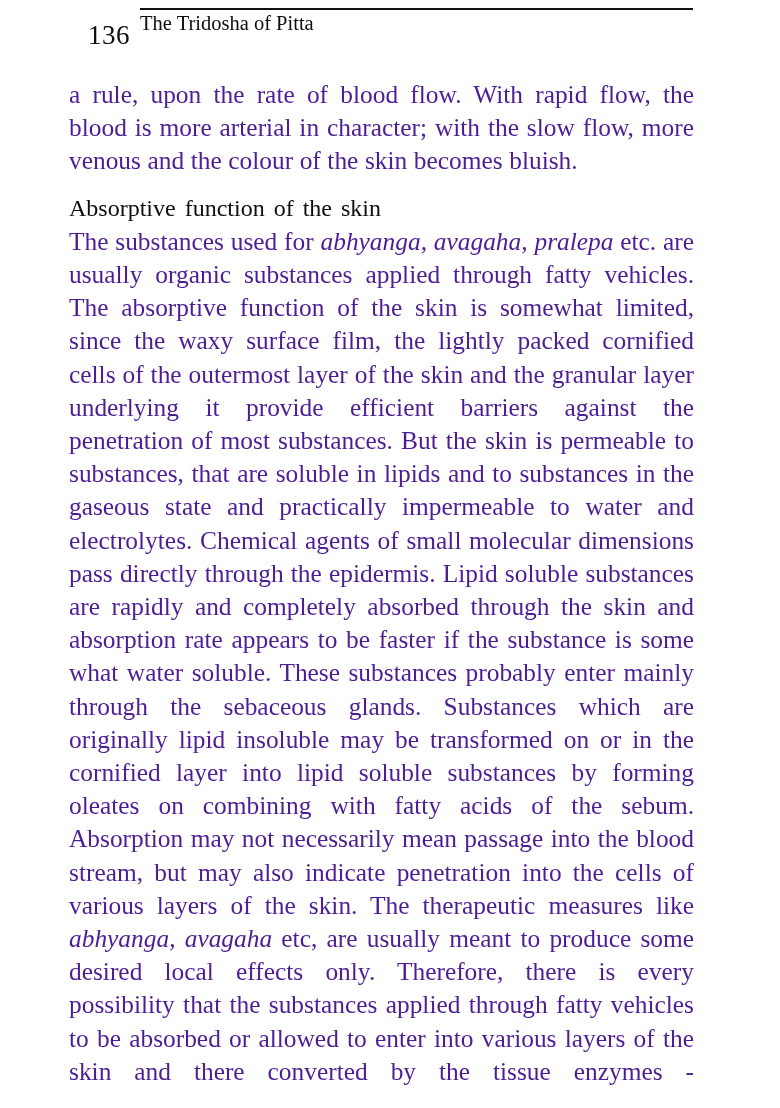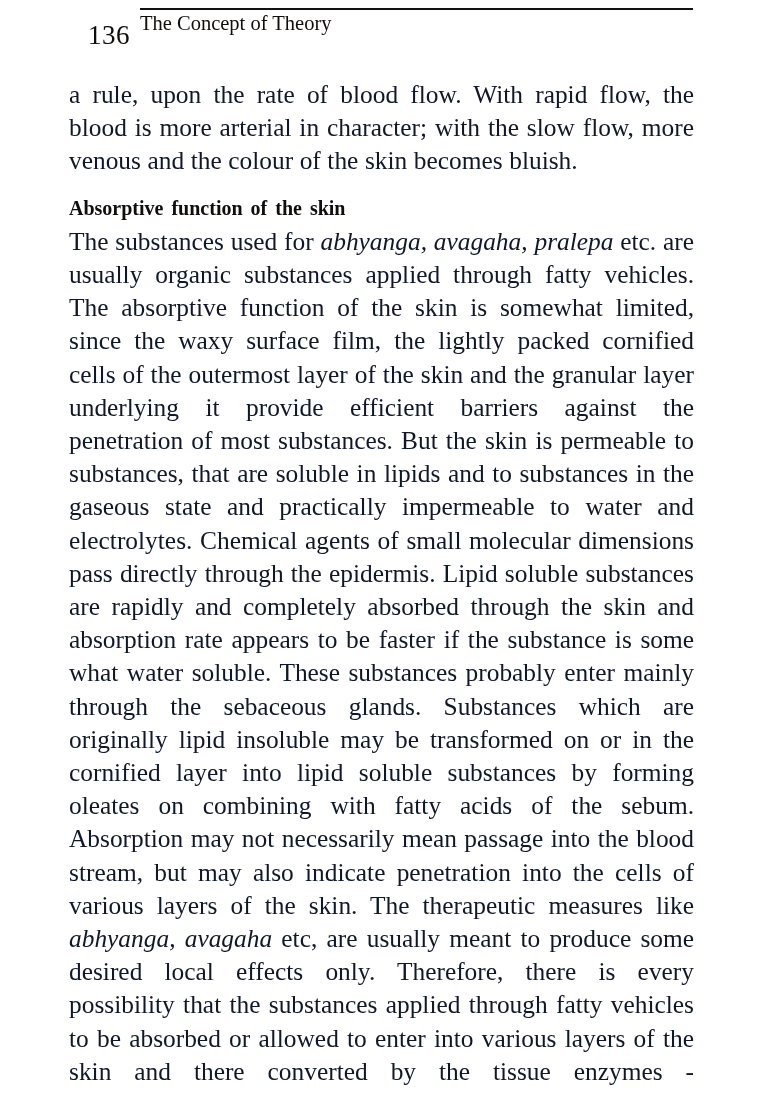--- a/index.html
+++ b/index.html
@@ -68,48 +68,48 @@
     width: 625px;
   }
 
   p.body {
     margin: 0;
     font-size: 25.4px;
     line-height: 33.2px;
     text-align: justify;
     text-justify: inter-word;
     word-spacing: 0.2px;
-    color: #0f172a;
+    color: #4c1d95;
   }
 
   h2.section {
     margin: 0;
-    font-size: 20px;
+    font-size: 24px;
     line-height: 33.2px;
-    font-weight: bold;
+    font-weight: normal;
     word-spacing: 3px;
     color: #100d0b;
   }
 
   .gap-before-heading { height: 14px; }
   .gap-after-heading  { height: 0px; }
 
   em.term {
   }
 </style>
 </head>
 <body>
 
 <div class="page">
 
   <div class="running-head">
     <div class="folio">136</div>
     <div class="head-stack">
       <div class="head-rule"></div>
-      <div class="head-line">The Concept of Theory</div>
+      <div class="head-line">The Tridosha of Pitta</div>
     </div>
   </div>
 
   <div class="column">
 
     <p class="body">a rule, upon the rate of blood flow. With rapid flow, the blood is more arterial in character; with the slow flow, more venous and the colour of the skin becomes bluish.</p>
 
     <div class="gap-before-heading"></div>
 
     <h2 class="section">Absorptive function of the skin</h2>

